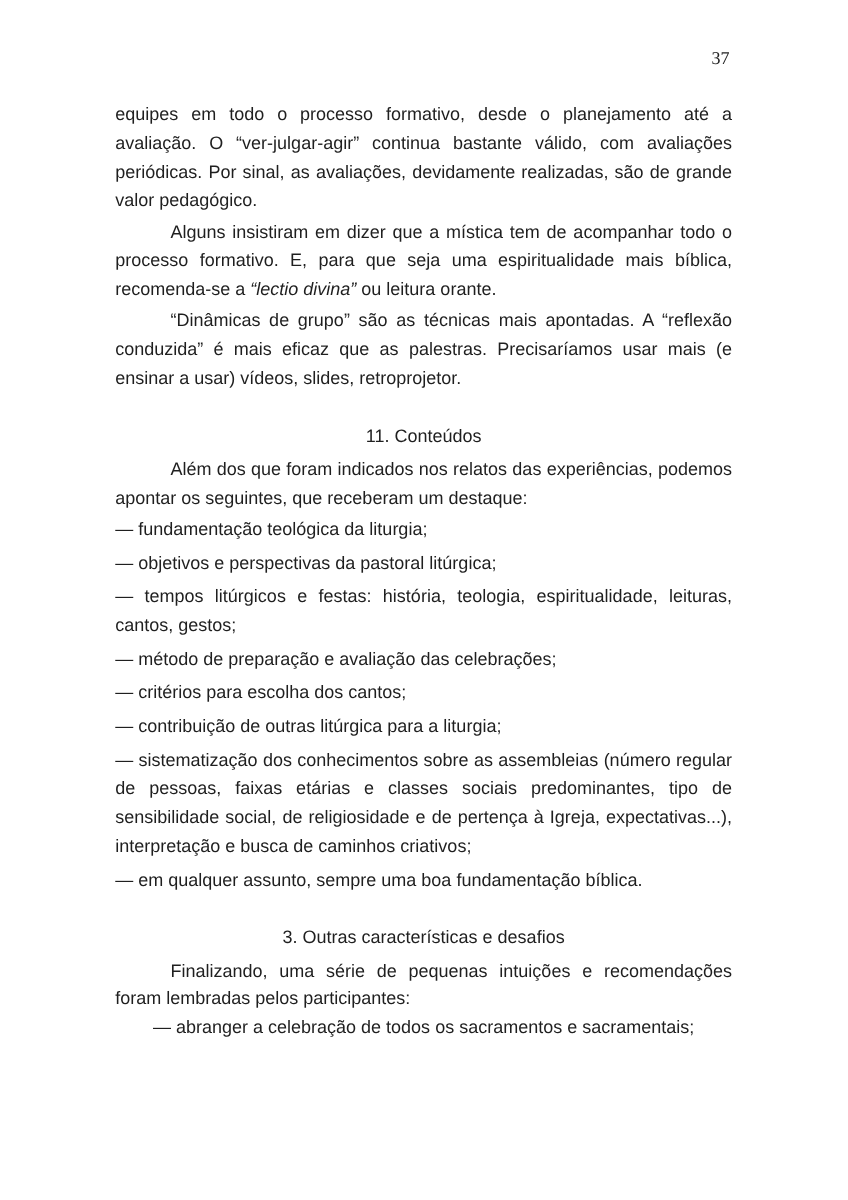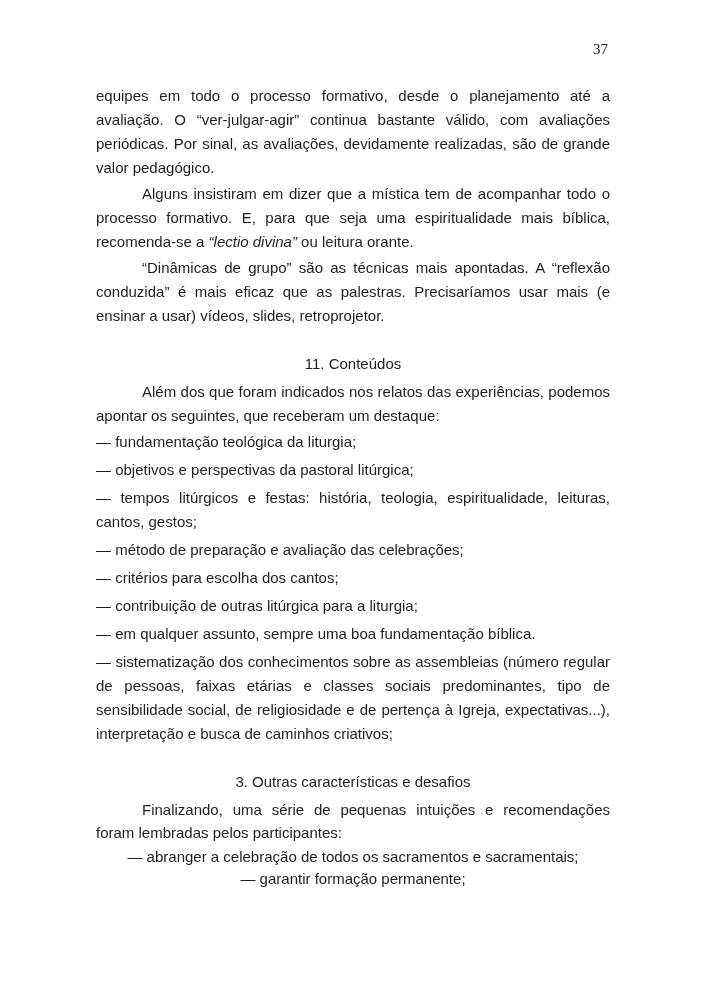--- a/index.html
+++ b/index.html
@@ -78,23 +78,22 @@
   <p class="heading">11. Conteúdos</p>
 
   <p class="para indent">Além dos que foram indicados nos relatos das experiências, podemos apontar os seguintes, que receberam um destaque:</p>
 
   <p class="para list-item">— fundamentação teológica da liturgia;</p>
   <p class="para list-item">— objetivos e perspectivas da pastoral litúrgica;</p>
   <p class="para list-item">— tempos litúrgicos e festas: história, teologia, espiritualidade, leituras, cantos, gestos;</p>
   <p class="para list-item">— método de preparação e avaliação das celebrações;</p>
   <p class="para list-item">— critérios para escolha dos cantos;</p>
   <p class="para list-item">— contribuição de outras litúrgica para a liturgia;</p>
+  <p class="para list-item">— sistematização dos conhecimentos sobre as assembleias (número regular de pessoas, faixas etárias e classes sociais predominantes, tipo de sensibilidade social, de religiosidade e de pertença à Igreja, expectativas...), interpretação e busca de caminhos criativos;</p>
   <p class="para list-item">— em qualquer assunto, sempre uma boa fundamentação bíblica.</p>
-  <p class="para list-item">— sistematização dos conhecimentos sobre as assembleias (número regular de pessoas, faixas etárias e classes sociais predominantes, tipo de sensibilidade social, de religiosidade e de pertença à Igreja, expectativas...), interpretação e busca de caminhos criativos;</p>
 
   <p class="heading">3. Outras características e desafios</p>
 
   <p class="para intro-tight indent">Finalizando, uma série de pequenas intuições e recomendações foram lembradas pelos participantes:</p>
 
   <p class="list2-item">— abranger a celebração de todos os sacramentos e sacramentais;</p>
-  <p class="list2-item">— garantir formação permanente;</p>
 
 </div>
 
 </body></html>

